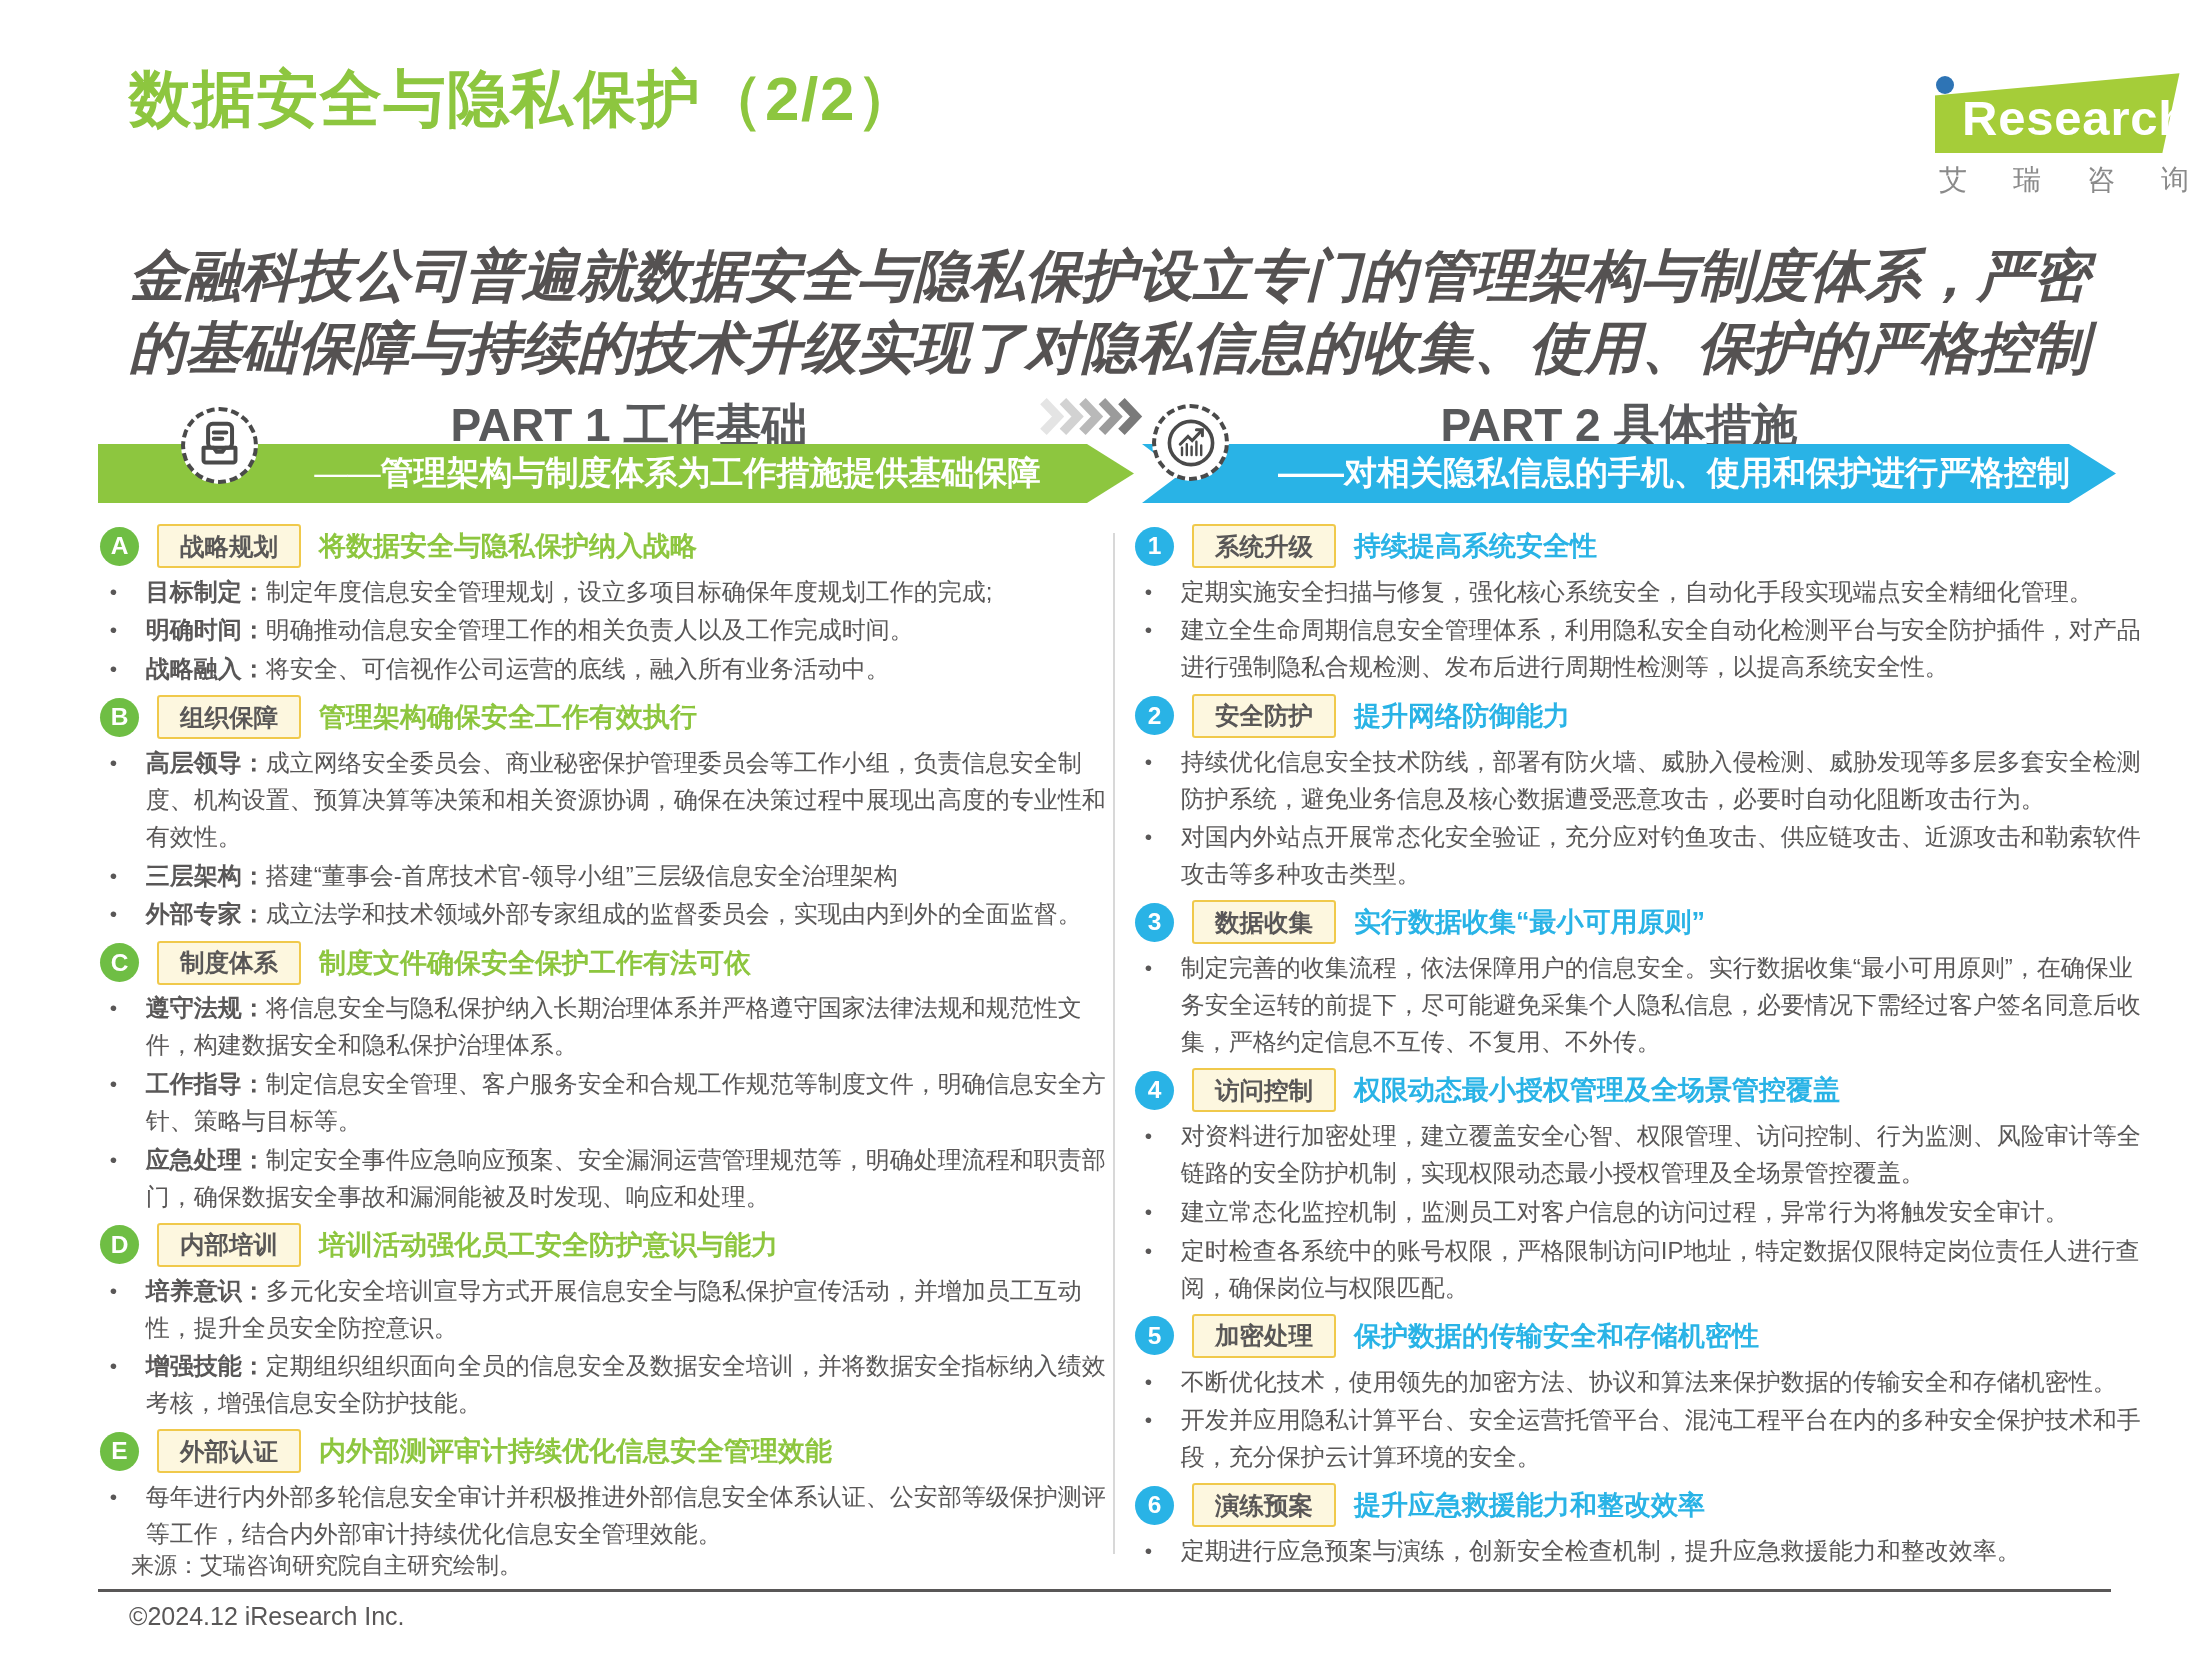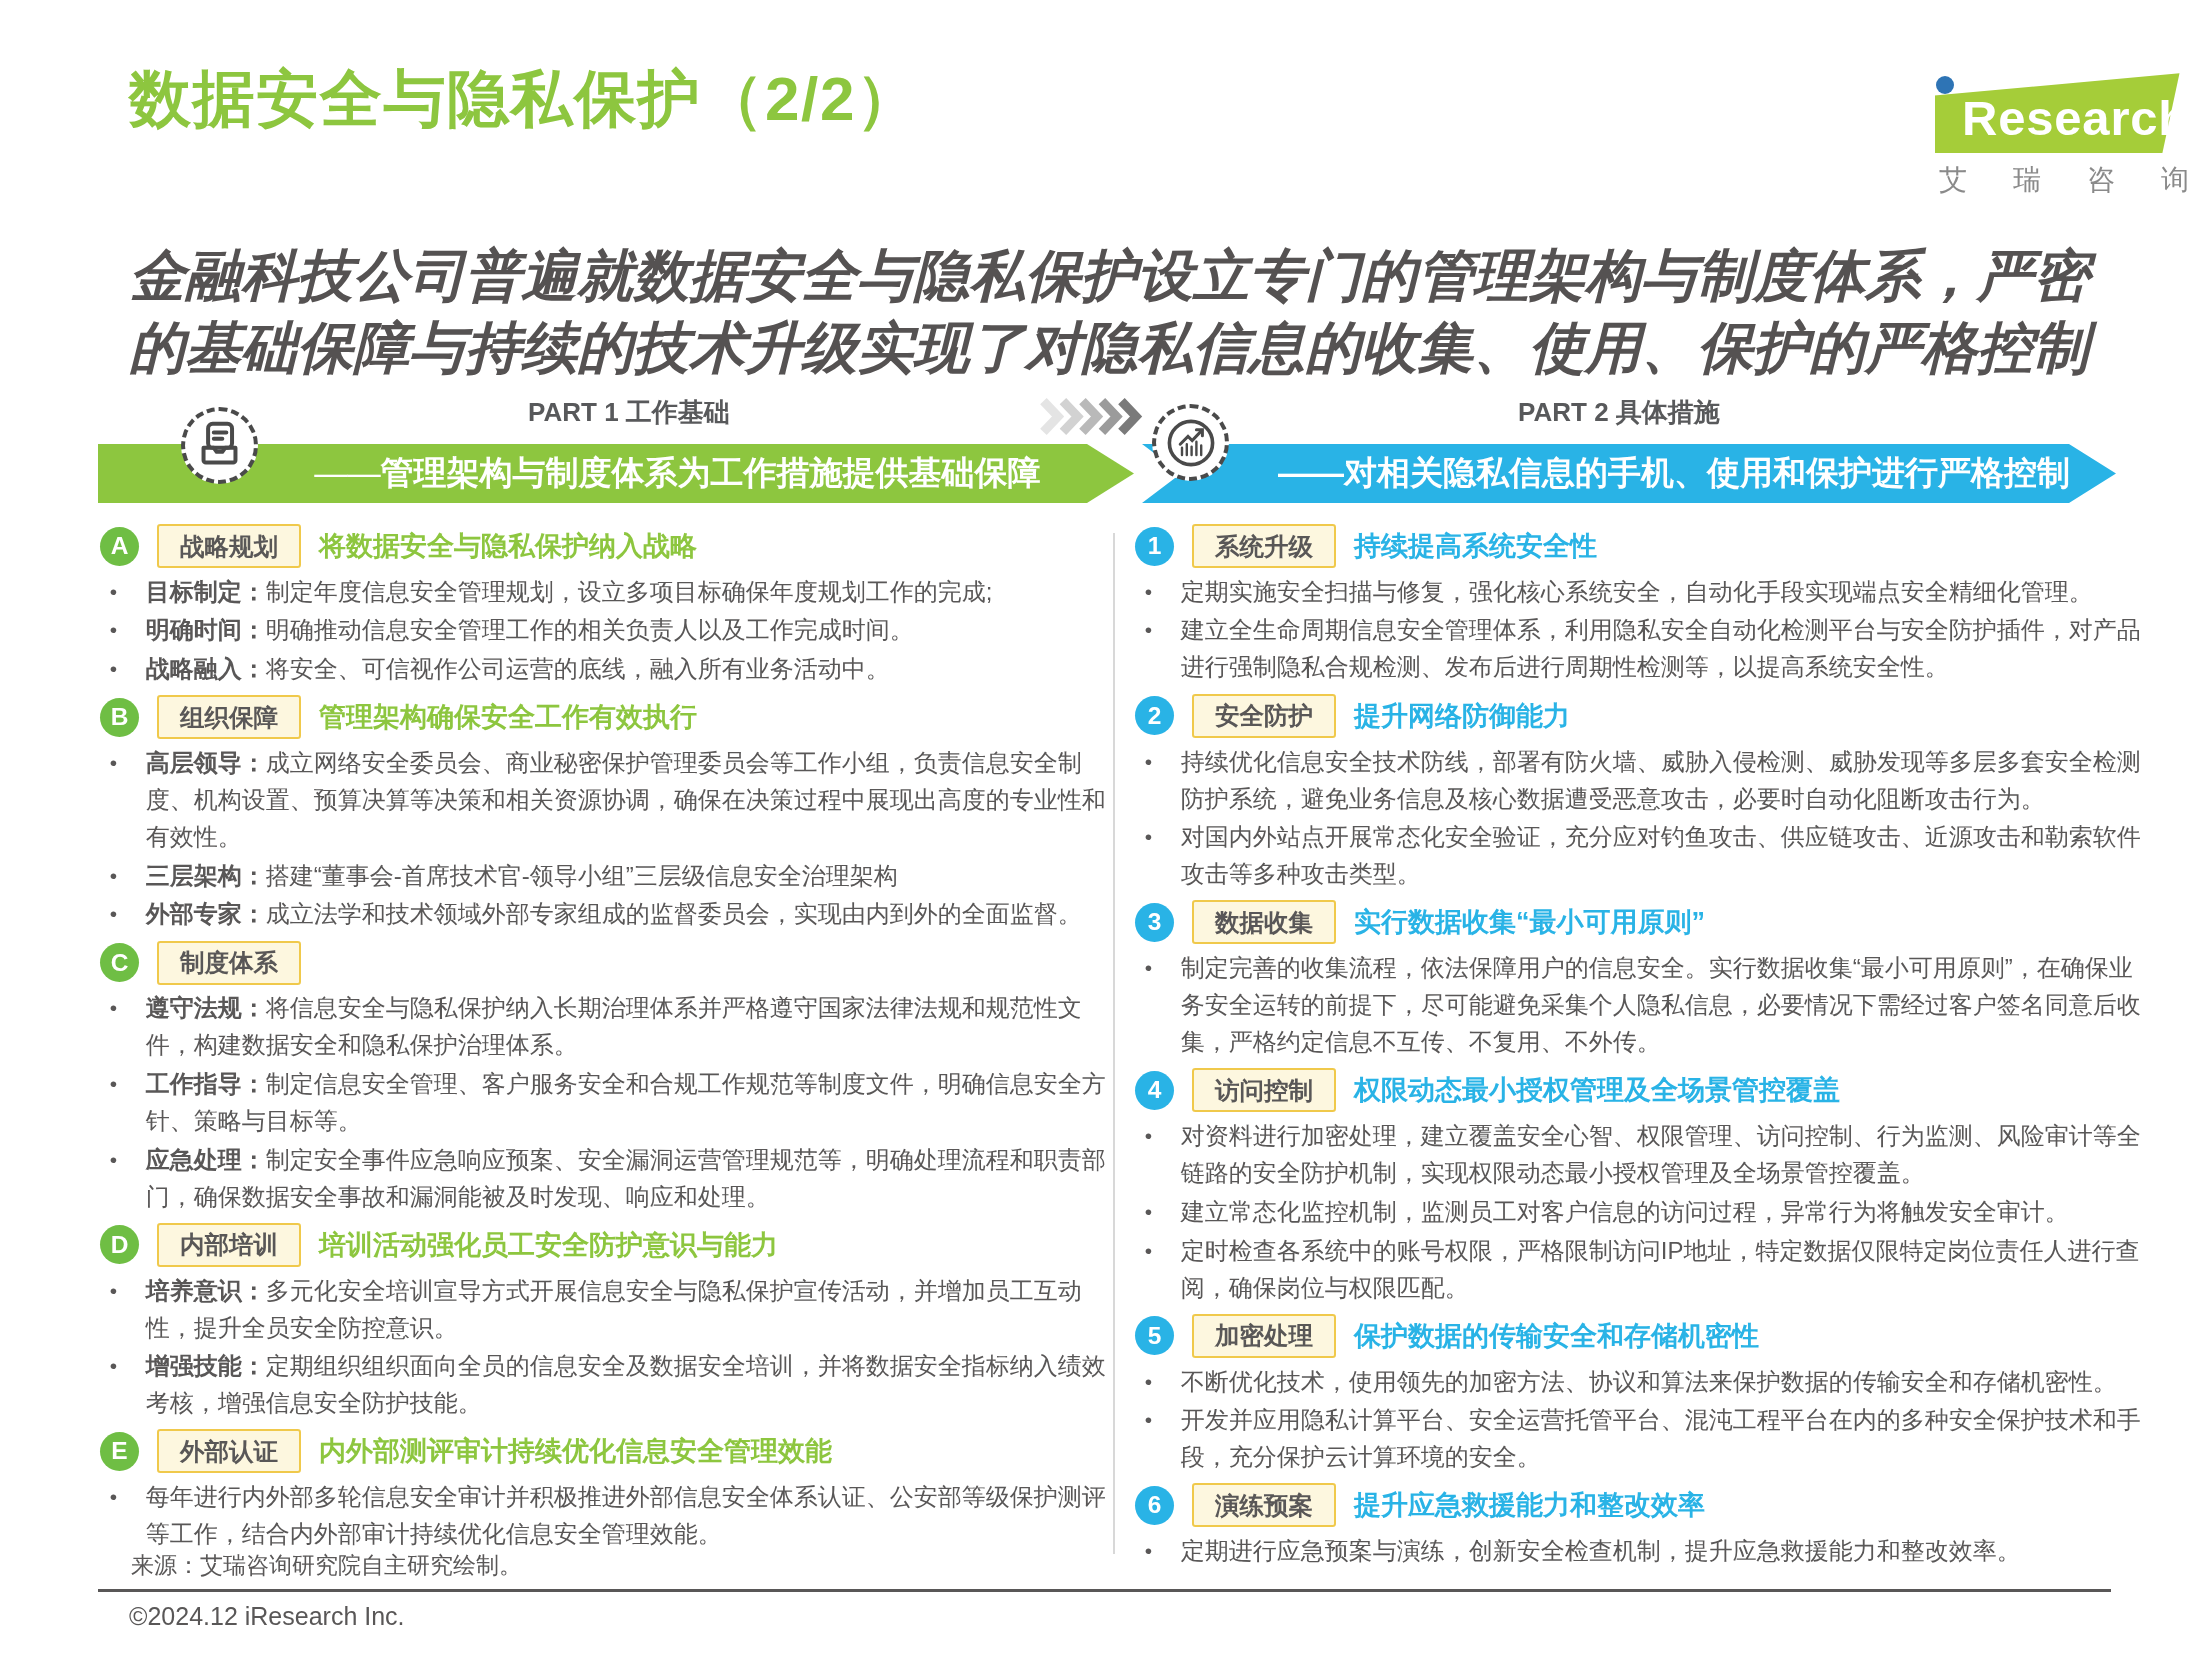--- a/index.html
+++ b/index.html
@@ -16,21 +16,21 @@
   
   .logo{left:1910px;top:65px;width:278px;height:131px;}
   .logo-shape{position:absolute;left:24.5px;top:8.2px;width:245px;height:80px;background:var(--logo_green);
               clip-path:polygon(0% 28%,100% 0%,93% 100%,0% 100%);}
   .logo-word{position:absolute;left:52px;top:24.5px;font-size:49px;font-weight:600;color:#ffffff;letter-spacing:0.8px;}
   .logo-i-stem{position:absolute;left:29px;top:36px;width:12.3px;height:47px;border-radius:6.5px;background:var(--logo_green);}
   .logo-i-dot{position:absolute;left:26px;top:11.4px;width:18px;height:18px;border-radius:50%;background:var(--dot_blue);}
   .logo-cn{position:absolute;left:29px;top:96px;font-size:28px;color:#8a8a8a;letter-spacing:46px;white-space:nowrap;}
 
   
-  .part-header{top:395px;width:702px;text-align:center;font-size:26px;font-weight:bold;color:#58595B;}
+  .part-header{top:395px;width:702px;text-align:center;font-size:46px;font-weight:bold;color:#58595B;}
   #part1-header{left:278px;} #part2-header{left:1268px;}
   .chevrons{left:1039px;top:397px;}
 
   
   .banner{top:444px;height:59px;display:flex;align-items:center;justify-content:center;
           color:#fff;font-size:33px;font-weight:bold;white-space:nowrap;}
   .banner-green{left:98px;width:1036px;background:var(--green);padding-left:123px;box-sizing:border-box;
       clip-path:polygon(0 0,calc(100% - 47px) 0,100% 50%,calc(100% - 47px) 100%,0 100%);font-family:Liberation Serif, serif;}
   .banner-blue{left:1142px;width:974px;background:var(--blue);padding-left:90px;box-sizing:border-box;
       clip-path:polygon(0 0,calc(100% - 47px) 0,100% 50%,calc(100% - 47px) 100%,0 100%,39px 50%);}
@@ -158,20 +158,21 @@
       </div>
       <div class="bullet">
         <span class="dot">•</span>
         <span class="txt"><b>外部专家：</b>成立法学和技术领域外部专家组成的监督委员会，实现由内到外的全面监督。</span>
       </div>
     </div>
     <div class="section g">
       <div class="sec-head">
         <div class="badge">C</div>
         <div class="label-box">制度体系</div>
+        <div class="sec-heading">制度文件确保安全保护工作有法可依</div>
       </div>
       <div class="bullet">
         <span class="dot">•</span>
         <span class="txt"><b>遵守法规：</b>将信息安全与隐私保护纳入长期治理体系并严格遵守国家法律法规和规范性文件，构建数据安全和隐私保护治理体系。</span>
       </div>
       <div class="bullet">
         <span class="dot">•</span>
         <span class="txt"><b>工作指导：</b>制定信息安全管理、客户服务安全和合规工作规范等制度文件，明确信息安全方针、策略与目标等。</span>
       </div>
       <div class="bullet">

